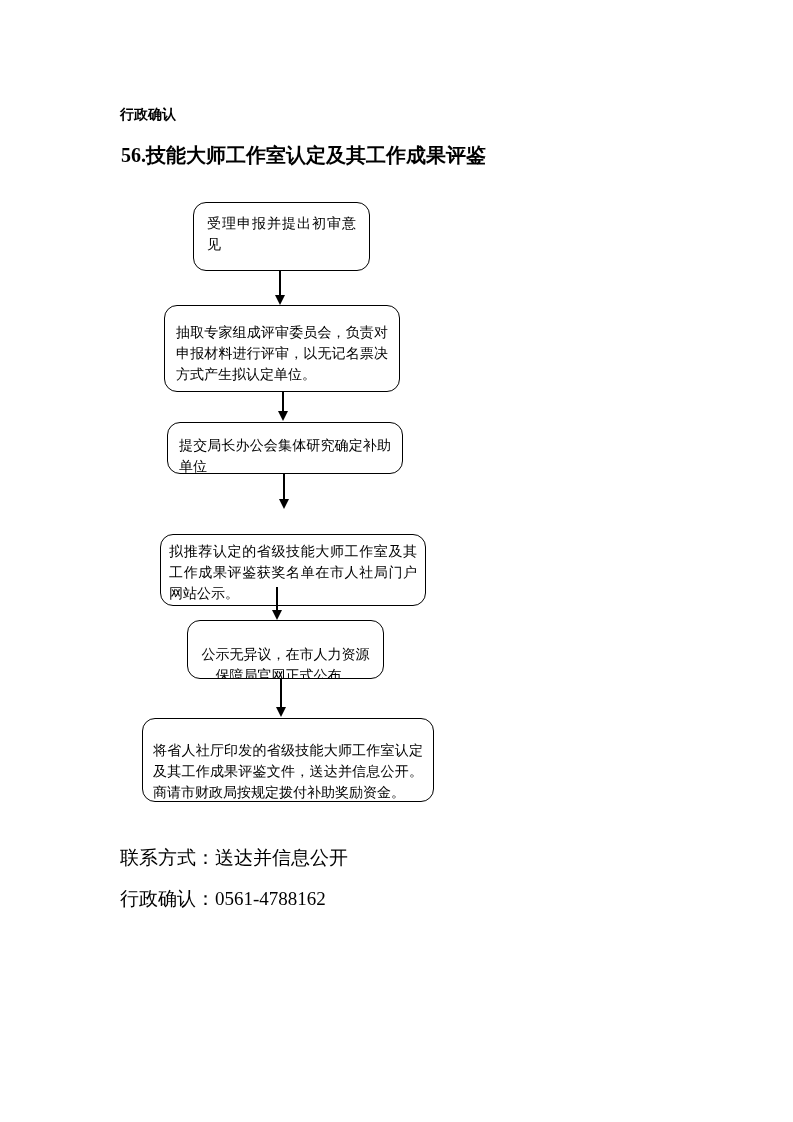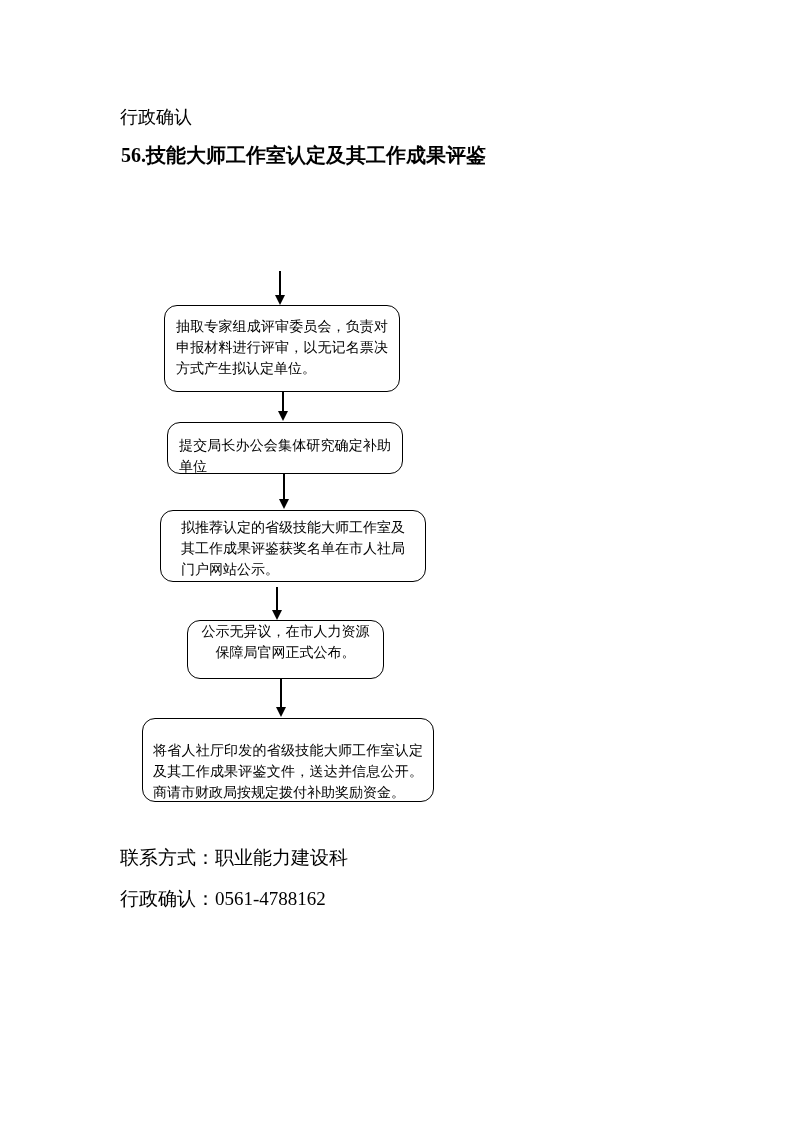--- a/index.html
+++ b/index.html
@@ -13,22 +13,22 @@
     height: 1122px;
     background: #ffffff;
     color: #000000;
     font-family: "Liberation Serif", "DejaVu Serif", serif;
     overflow: hidden;
   }
   .category-heading {
     position: absolute;
     left: 120px;
     top: 107px;
-    font-size: 18px;
-    font-weight: normal;
+    font-size: 14px;
+    font-weight: bold;
     line-height: 1.2;
     white-space: nowrap;
   }
   .procedure-title {
     position: absolute;
     left: 121px;
     top: 143px;
     font-size: 20px;
     font-weight: bold;
     line-height: 1.2;
@@ -39,24 +39,24 @@
     box-sizing: border-box;
     border: 1.5px solid #000000;
     border-radius: 13px;
     background: #ffffff;
     font-size: 14px;
     line-height: 21px;
     text-align: justify;
     overflow: hidden;
   }
   .step1 { left: 193px; top: 202px; width: 177px; height: 69px; padding: 10px 13px; }
-  .step2 { left: 164px; top: 305px; width: 236px; height: 87px; padding: 10px 11px; }
+  .step2 { left: 164px; top: 305px; width: 236px; height: 87px; padding: 16px 11px; }
   .step3 { left: 167px; top: 422px; width: 236px; height: 52px; padding: 12px 11px; }
-  .step4 { left: 160px; top: 510px; width: 266px; height: 72px; padding: 6px 20px; }
-  .step5 { left: 187px; top: 620px; width: 197px; height: 59px; padding: 0 11px; text-align: center; }
+  .step4 { left: 160px; top: 534px; width: 266px; height: 72px; padding: 6px 8px; }
+  .step5 { left: 187px; top: 620px; width: 197px; height: 59px; padding: 23px 11px; text-align: center; }
   .step6 { left: 142px; top: 718px; width: 292px; height: 84px; padding: 21px 10px; }
   .arrow {
     position: absolute;
     width: 10px;
     display: flex;
     flex-direction: column;
     align-items: center;
   }
   .arrow .shaft {
     width: 2px;
@@ -86,20 +86,21 @@
 </style>
 </head>
 <body>
 
 <div class="page">
 
   <div class="category-heading">行政确认</div>
 
   <div class="procedure-title">56.技能大师工作室认定及其工作成果评鉴</div>
 
+  <div class="flow-box step1">受理申报并提出初审意见</div>
 
   <div class="arrow a1">
     <div class="shaft"></div>
     <div class="head"></div>
   </div>
 
   <div class="flow-box step2">抽取专家组成评审委员会，负责对申报材料进行评审，以无记名票决方式产生拟认定单位。</div>
 
   <div class="arrow a2">
     <div class="shaft"></div>
@@ -123,20 +124,20 @@
   <div class="flow-box step5">公示无异议，在市人力资源保障局官网正式公布。</div>
 
   <div class="arrow a5">
     <div class="shaft"></div>
     <div class="head"></div>
   </div>
 
   <div class="flow-box step6">将省人社厅印发的省级技能大师工作室认定及其工作成果评鉴文件，送达并信息公开。商请市财政局按规定拨付补助奖励资金。</div>
 
   <div class="footer-line footer-department">
-    <span>联系方式：</span><span>职业能力建设科</span>
+    <span>联系方式：</span><span>送达并信息公开</span>
   </div>
 
   <div class="footer-line footer-contact">
     <span>行政确认：</span><span>0561-4788162</span>
   </div>
 
 </div>
 
 </body></html>

